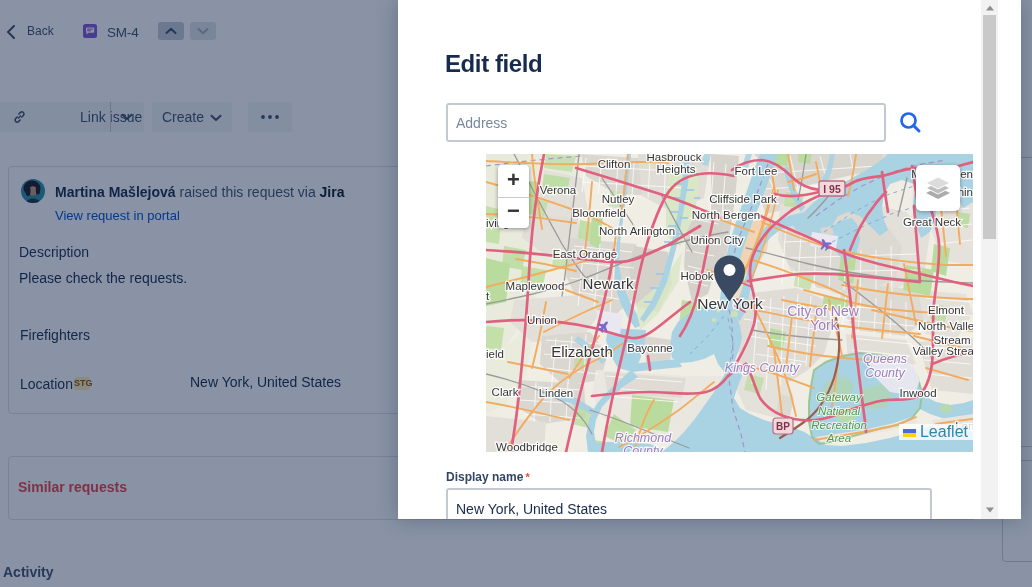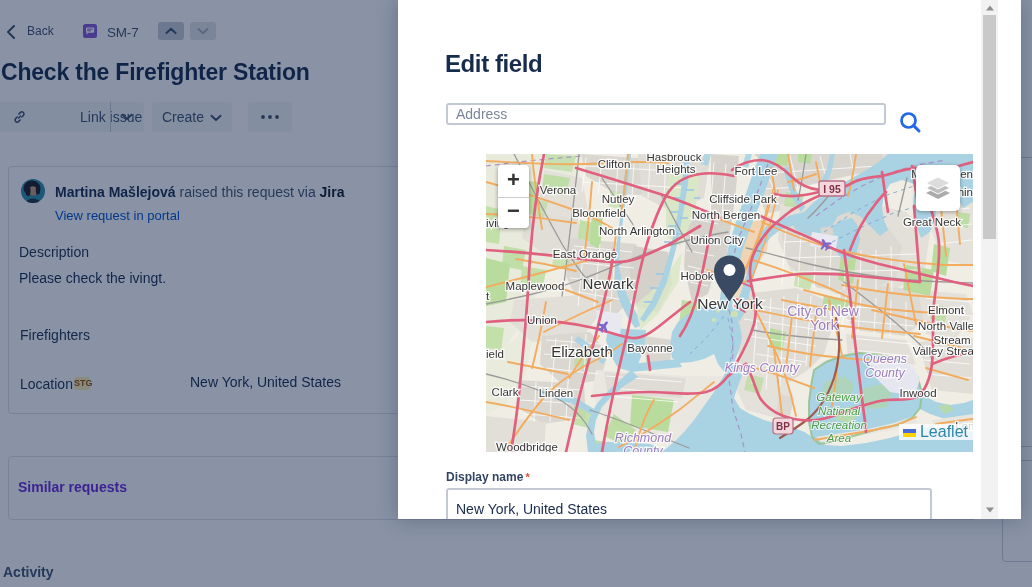--- a/index.html
+++ b/index.html
@@ -32,30 +32,29 @@
     <path d="M8 1 L2 7 L8 13" fill="none" stroke="#42526E" stroke-width="2" stroke-linecap="round" stroke-linejoin="round"></path>
   </svg>
   <div class="abs navtxt" style="left:27px;top:24px;">Back</div>
   <svg class="abs" style="left:83px;top:24px" width="14" height="14" viewBox="0 0 14 14">
     <rect width="14" height="14" rx="2.5" fill="#8456D6"></rect>
     <rect x="3" y="3.4" width="8.2" height="5.4" rx="0.8" fill="#fff"></rect>
     <path d="M3.6,8.4 L3.6,10.6 L6,8.6 Z" fill="#fff"></path>
     <rect x="4.2" y="4.6" width="5.6" height="1" fill="#8456D6"></rect>
     <rect x="4.2" y="6.3" width="3.6" height="1" fill="#8456D6"></rect>
   </svg>
-  <div class="abs navtxt" style="left:107px;top:25px;font-size:13.5px;letter-spacing:-0.2px;">SM-7</div>
+  <div class="abs navtxt" style="left:107px;top:25px;font-size:13.5px;letter-spacing:-0.2px;">SM-4</div>
   <div class="abs" style="left:158px;top:22px;width:26px;height:18px;background:#C6CCD6;border-radius:3px;"></div>
   <svg class="abs" style="left:165px;top:27px" width="12" height="8" viewBox="0 0 12 8">
     <path d="M1.5 6 L6 1.8 L10.5 6" fill="none" stroke="#42526E" stroke-width="2" stroke-linecap="round" stroke-linejoin="round"></path>
   </svg>
   <div class="abs" style="left:190px;top:22px;width:26px;height:18px;background:#E2E5EA;border-radius:3px;"></div>
   <svg class="abs" style="left:197px;top:27px" width="12" height="8" viewBox="0 0 12 8">
     <path d="M1.5 2 L6 6.2 L10.5 2" fill="none" stroke="#A5ADBA" stroke-width="2" stroke-linecap="round" stroke-linejoin="round"></path>
   </svg>
-  <div class="abs" id="title">Check the Firefighter Station</div>
 
   <div class="abs btn" style="left:-8px;top:102px;width:152px;height:30px;"></div>
   <svg class="abs" style="left:11px;top:109px" width="17" height="16" viewBox="0 0 24 24">
     <g fill="none" stroke="#42526E" stroke-width="2.4" stroke-linecap="round">
       <path d="M10.5 13.5 L13.5 10.5"></path>
       <path d="M8.5 12 L6 14.5 a3.2 3.2 0 0 0 4.5 4.5 L13 16.5"></path>
       <path d="M15.5 12 L18 9.5 a3.2 3.2 0 0 0 -4.5 -4.5 L11 7.5"></path>
     </g>
   </svg>
   <div class="abs" style="left:32px;top:109px;font-size:14px;font-weight:500;color:#42526E;margin-left:48px;">Link issue</div>
@@ -91,41 +90,41 @@
       <path d="M3,24 Q12,15 21,24 Z" fill="#22333F"></path>
       <ellipse cx="7" cy="12" rx="2.5" ry="5" fill="#201C22"></ellipse>
       <ellipse cx="17" cy="11" rx="2.2" ry="4.5" fill="#201C22"></ellipse>
     </g>
   </svg>
   <div class="abs" style="left:55px;top:184px;font-size:14px;color:#44546F;">
     <b style="color:#172B4D;">Martina Mašlejová</b> raised this request via <b style="color:#0f172a;">Jira</b>
   </div>
   <div class="abs" style="left:55px;top:208px;font-size:13px;color:#0052CC;">View request in portal</div>
   <div class="abs" style="left:19px;top:244px;font-size:14px;color:#22334F;">Description</div>
-  <div class="abs" style="left:19px;top:270px;font-size:14px;color:#172B4D;">Please check the ivingt.</div>
+  <div class="abs" style="left:19px;top:270px;font-size:14px;color:#172B4D;">Please check the requests.</div>
   <div class="abs" style="left:20px;top:327px;font-size:14px;color:#22334F;">Firefighters</div>
   <div class="abs" style="left:20px;top:376px;font-size:14px;color:#22334F;">Location</div>
   <div class="abs" style="left:74px;top:377px;width:16px;height:13px;background:#FFF0B3;border-radius:3px;
        font-size:9px;font-weight:700;color:#974F0C;text-align:center;line-height:13px;">STG</div>
   <div class="abs" style="left:190px;top:374px;font-size:14px;color:#172B4D;">New York, United States</div>
 
   <div class="abs card" style="left:8px;top:456px;width:966px;height:62px;"></div>
-  <div class="abs" style="left:18px;top:479px;font-size:14px;font-weight:700;color:#6d28d9;">Similar requests</div>
+  <div class="abs" style="left:18px;top:479px;font-size:14px;font-weight:700;color:#ef4444;">Similar requests</div>
 
   <div class="abs" style="left:3px;top:564px;font-size:14px;font-weight:700;color:#44546F;">Activity</div>
 
   <div class="abs" style="left:1002px;top:157px;width:60px;height:288px;border:1px solid #C9CFD8;border-radius:4px;"></div>
   <div class="abs" style="left:1002px;top:460px;width:60px;height:100px;border:1px solid #C9CFD8;border-radius:4px;"></div>
 </div>
 
 <div id="blanket"></div>
 
 <div id="modal">
   <div class="abs" style="left:47px;top:50px;font-size:24px;font-weight:600;color:#172B4D;letter-spacing:-0.4px;">Edit field</div>
-  <div class="tfield" style="left:48px;top:103px;width:440px;height:22px;color:#7A869A;">Address</div>
+  <div class="tfield" style="left:48px;top:103px;width:440px;height:39px;color:#7A869A;">Address</div>
   <svg class="abs" style="left:500px;top:110px" width="24" height="24" viewBox="0 0 24 24">
     <circle cx="10.5" cy="10.5" r="7" fill="none" stroke="#2167E8" stroke-width="2.7"></circle>
     <path d="M15.6 15.6 L21 21" stroke="#2167E8" stroke-width="2.9" stroke-linecap="round"></path>
   </svg>
 
   <div class="abs" id="mapbox" style="left:48px;top:154px;width:487px;height:298px;background:#F1EEE8;overflow:hidden;margin-left:40px;">
 <svg width="487" height="298" viewBox="0 0 487 298" style="position:absolute;left:0;top:0;">
 <rect width="487" height="298" fill="#F0EDE5"></rect>
 <g id="hills" fill="#E2E9D5">
   <path d="M0,0 L95,0 L90,35 L75,85 L58,125 L38,165 L18,195 L0,205 Z" opacity="0.55"></path>

